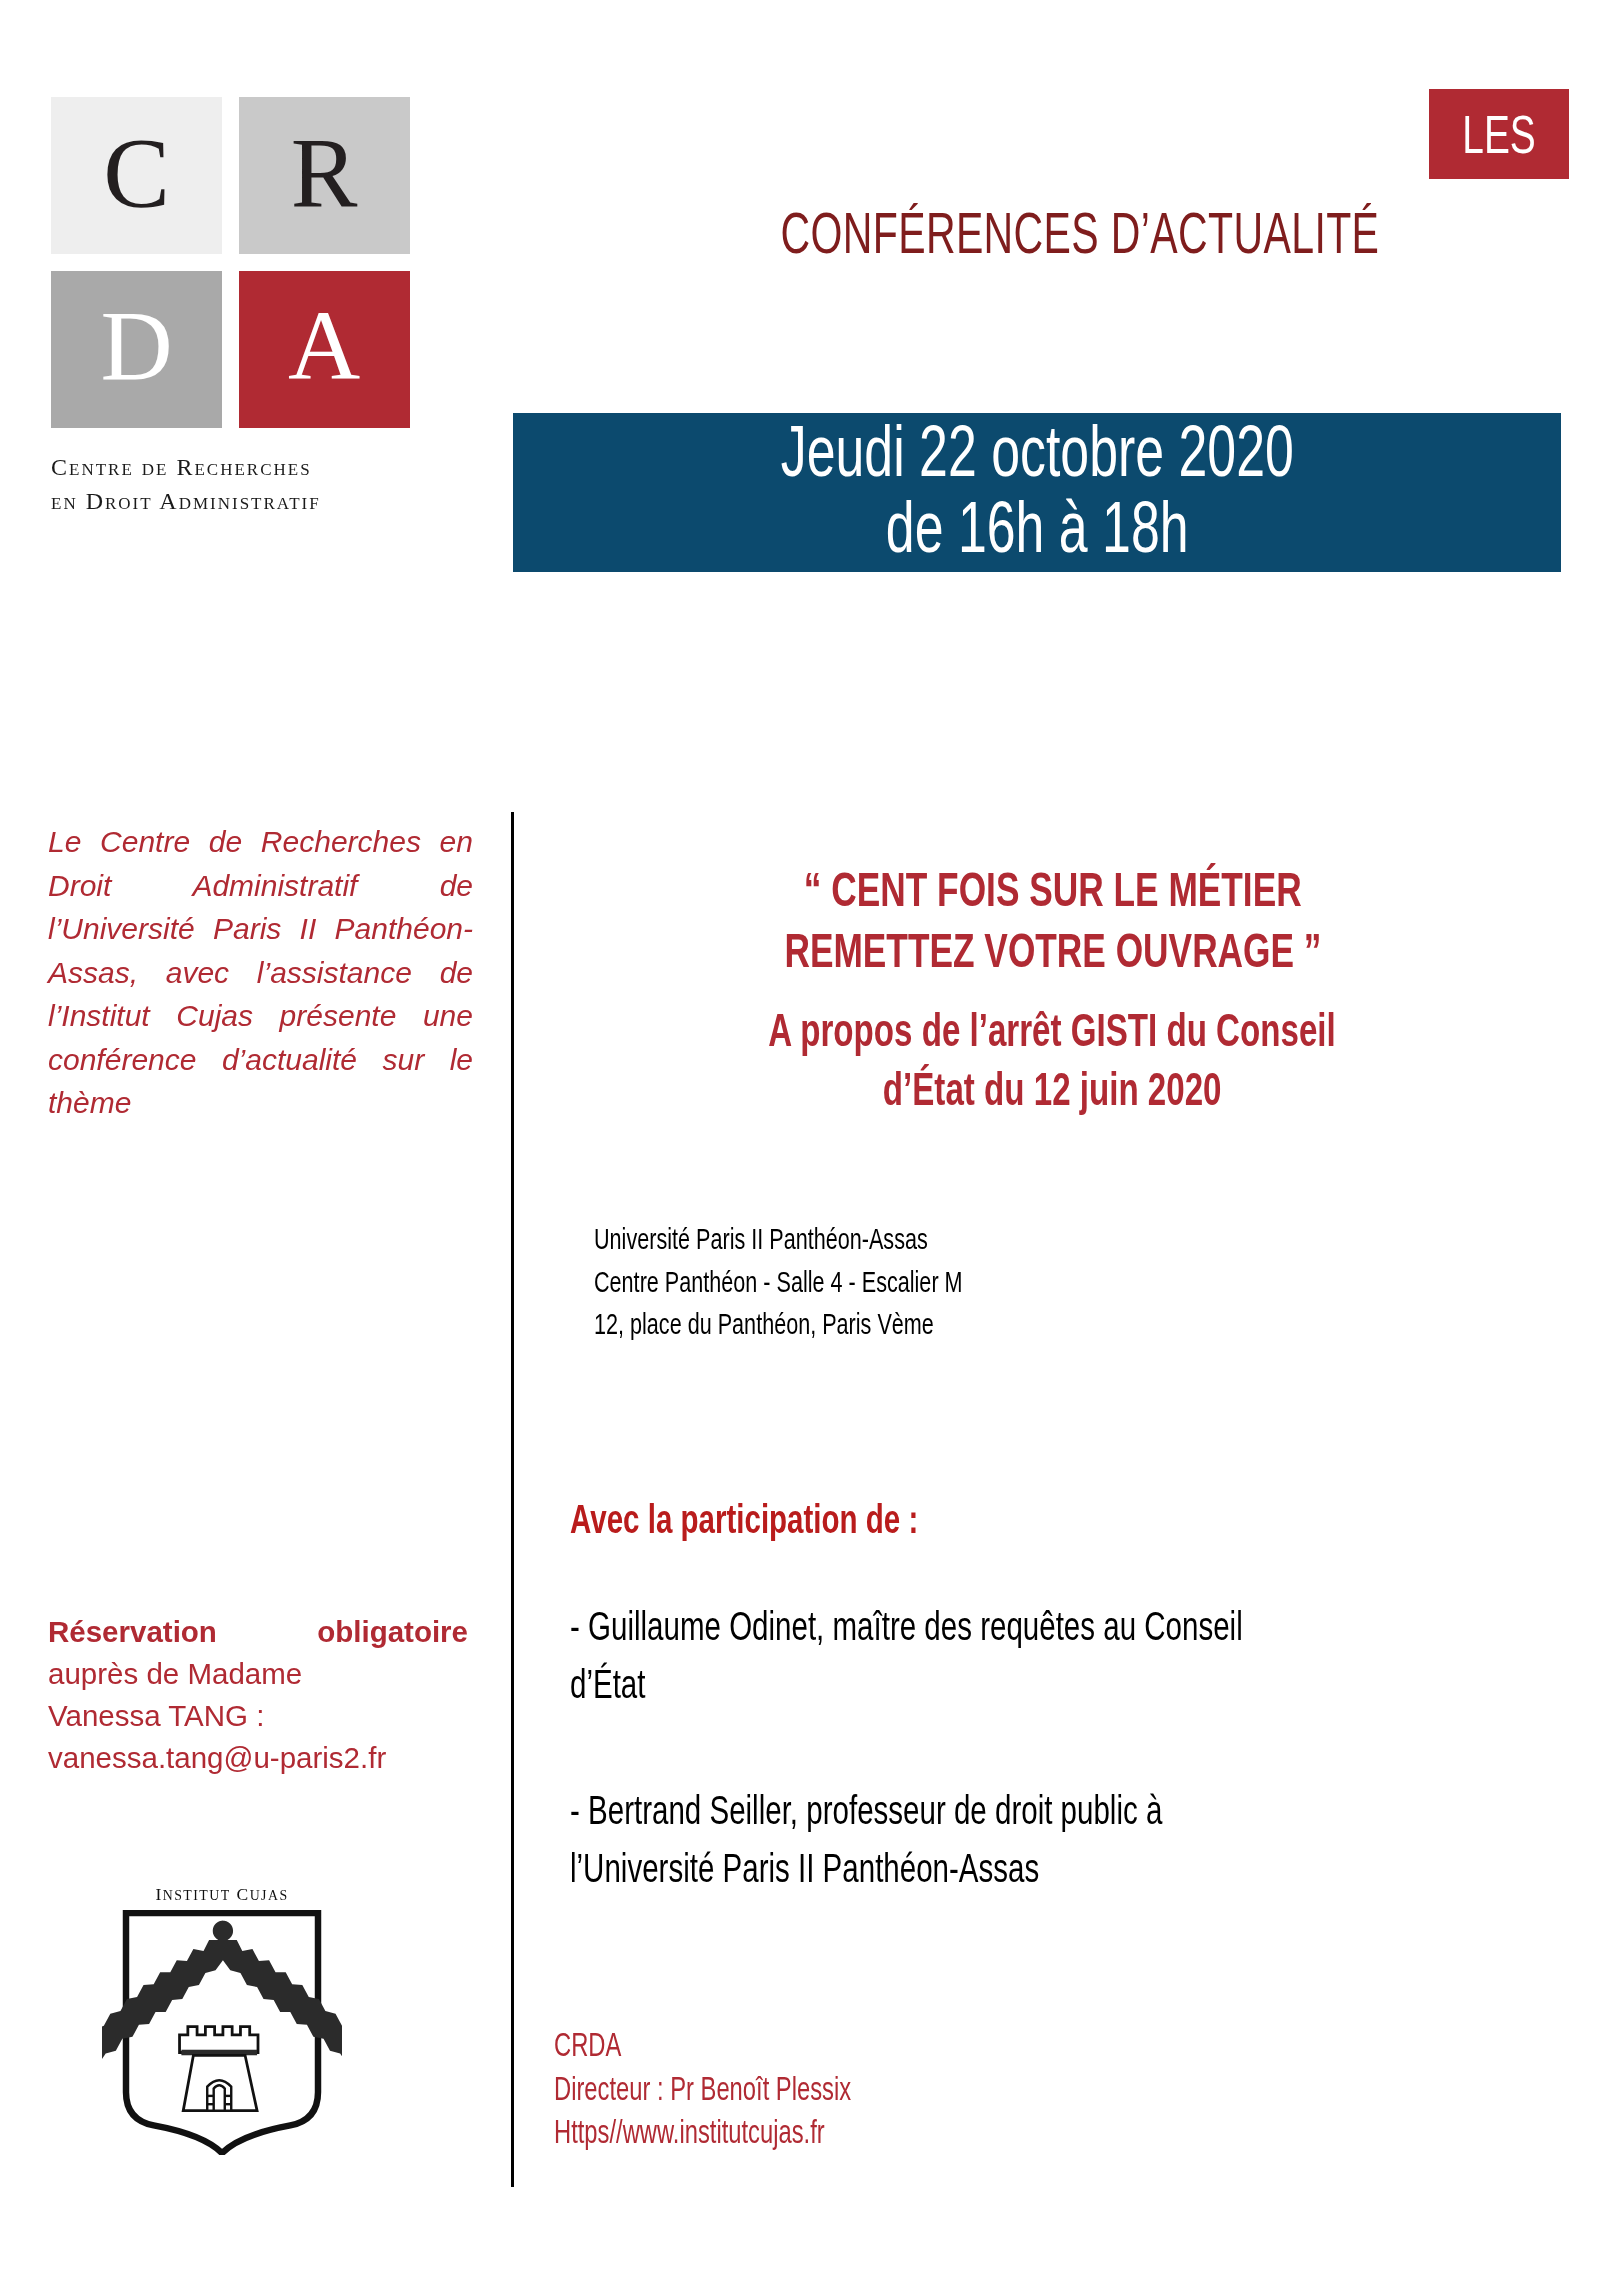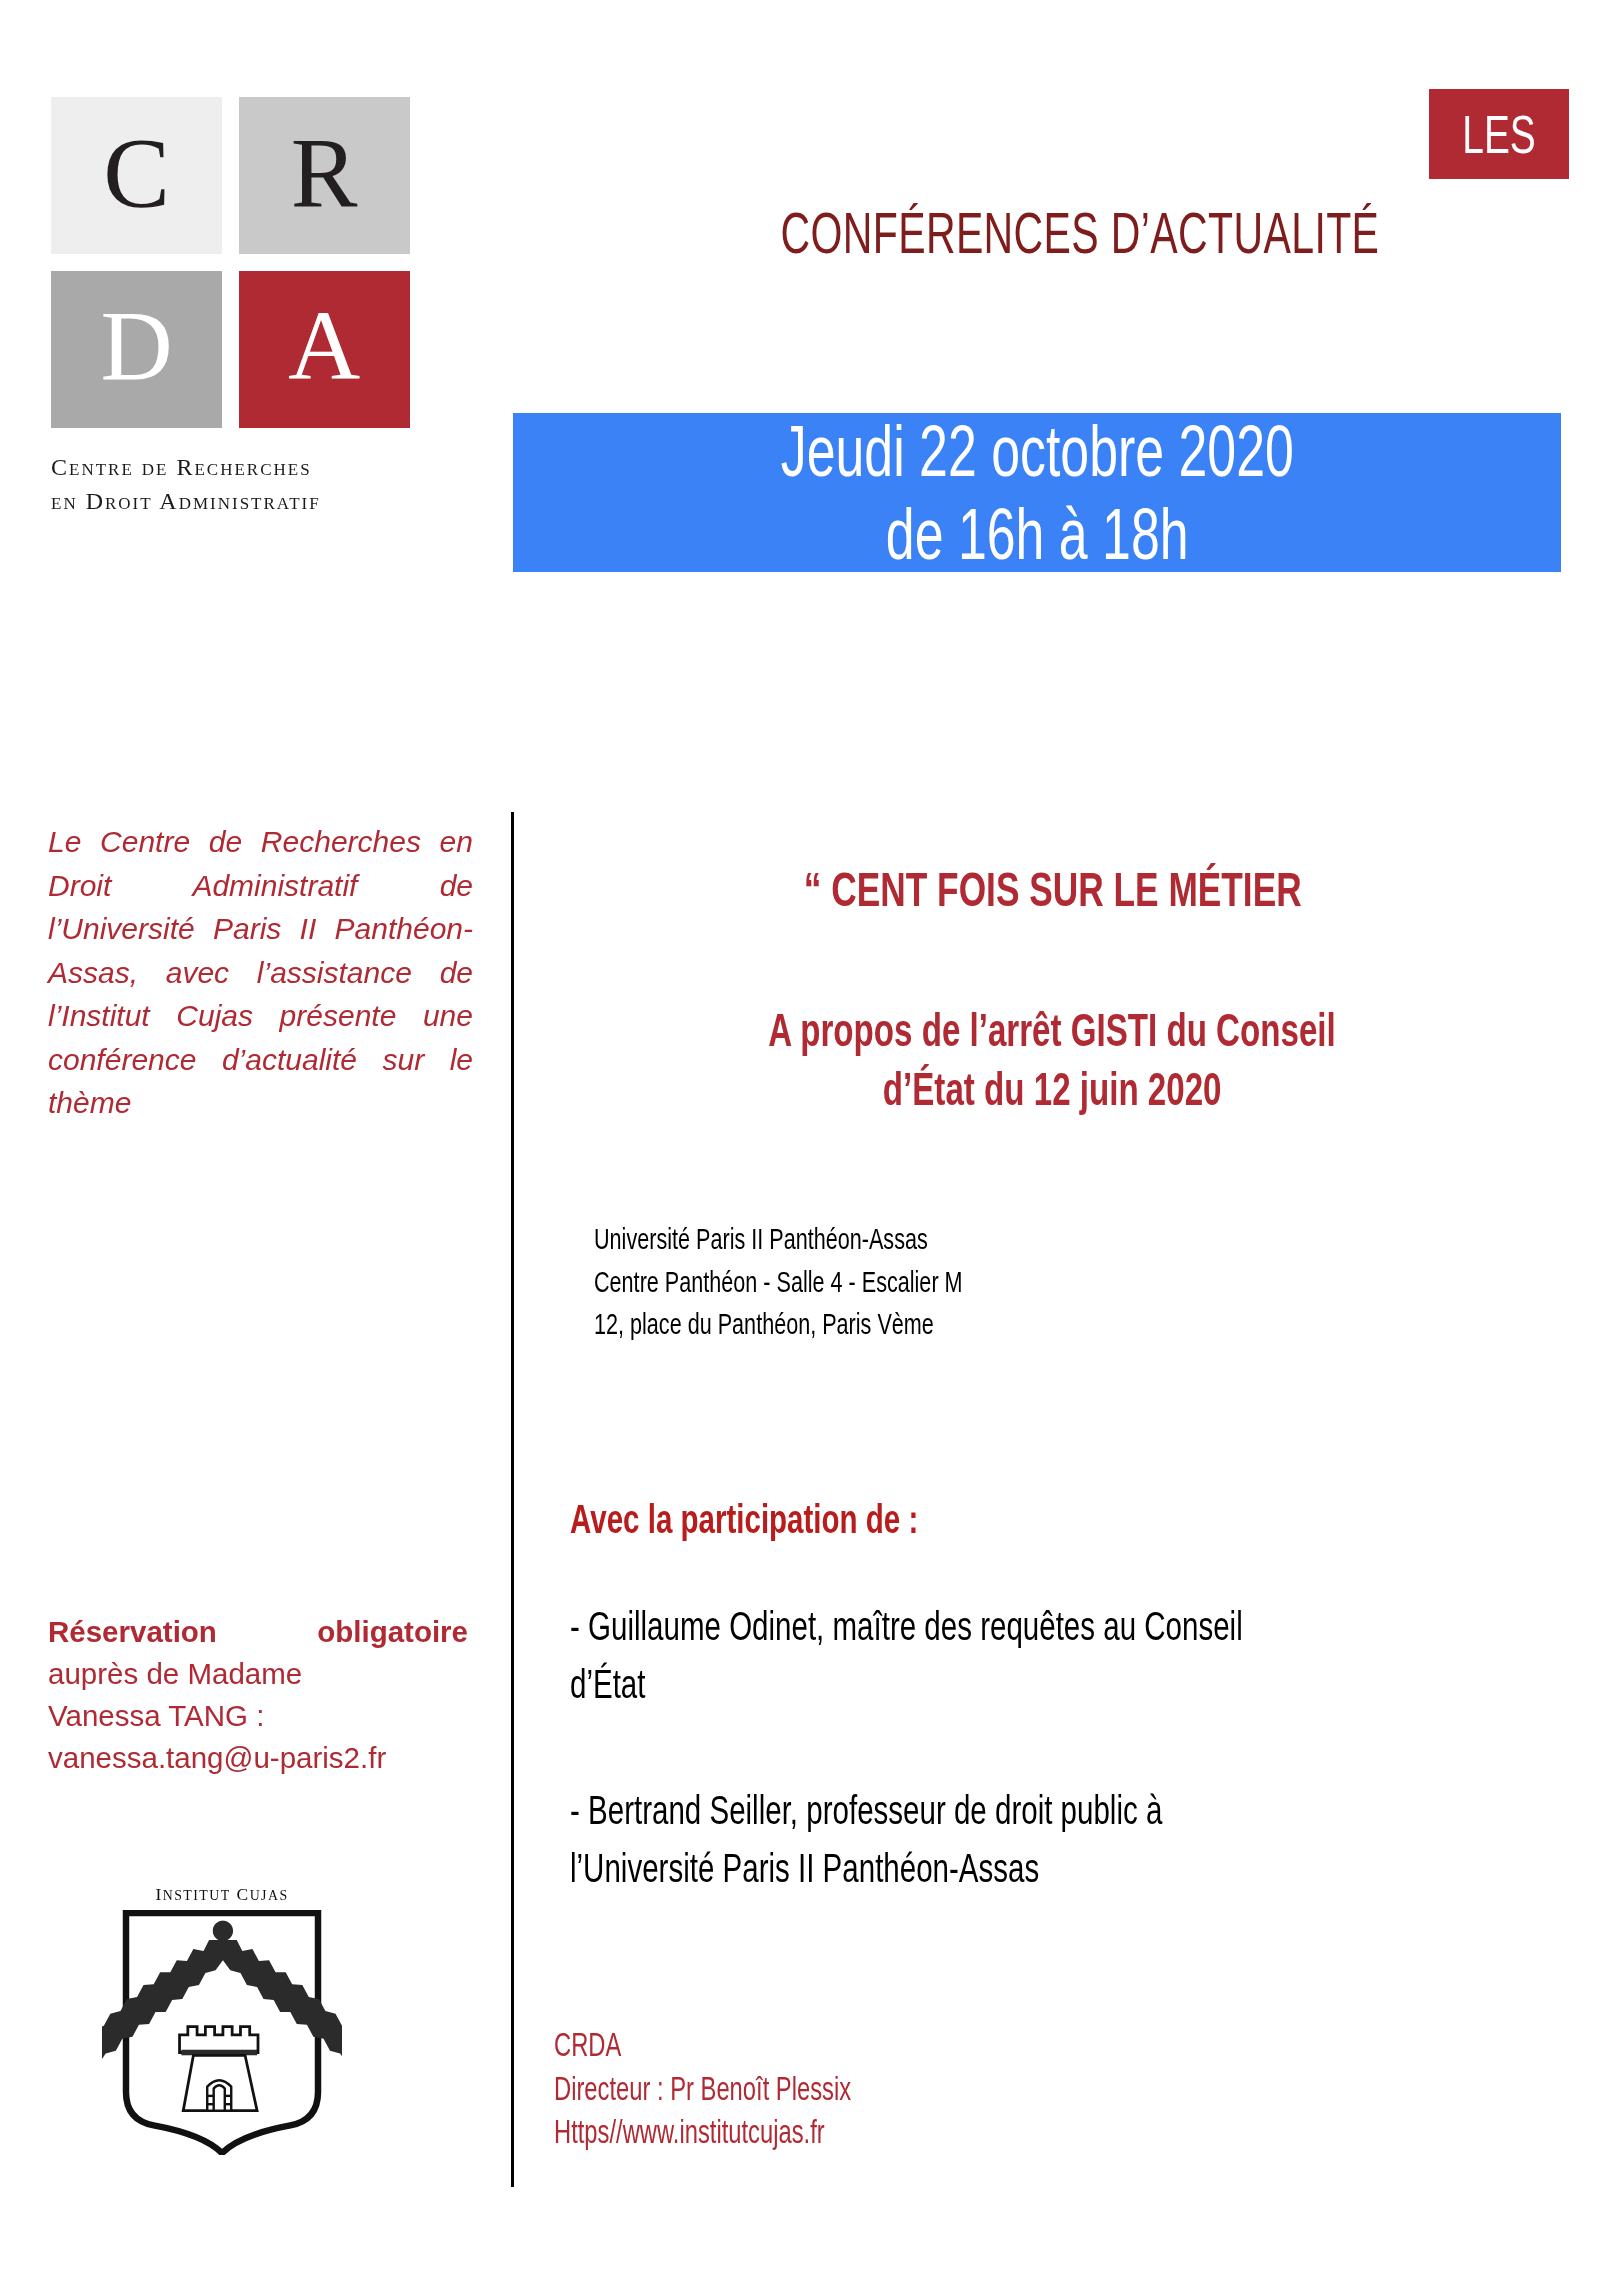--- a/index.html
+++ b/index.html
@@ -96,26 +96,26 @@
     transform-origin: left center;
   }
 
   
   #date-banner {
     position: absolute;
     left: 513px;
     top: 413px;
     width: 1048px;
     height: 159px;
-    background: #3b82f6;
+    background: #0c4a6e;
     color: #ffffff;
     display: flex;
     flex-direction: column;
     align-items: center;
-    justify-content: space-between;
+    justify-content: flex-start;
   }
   #date-banner .line {
     font-size: 72px;
     line-height: 1.06;
     white-space: nowrap;
   }
 
   
   #divider {
     position: absolute;
@@ -325,20 +325,23 @@
       <line x1="114" y1="245" x2="121" y2="245"></line>
       <line x1="133" y1="245" x2="140" y2="245"></line>
     </g>
   </svg>
 </div>
 
 <div id="main-title">
   <div>
     <span class="cond" style="width: auto;">“ CENT FOIS SUR LE MÉTIER</span>
   </div>
+  <div>
+    <span class="cond" style="width: auto;">REMETTEZ VOTRE OUVRAGE ”</span>
+  </div>
 </div>
 
 <div id="subtitle">
   <div>
     <span class="cond" style="width: auto;">A propos de l’arrêt GISTI du Conseil</span>
   </div>
   <div>
     <span class="cond" style="width: auto;">d’État du 12 juin 2020</span>
   </div>
 </div>

